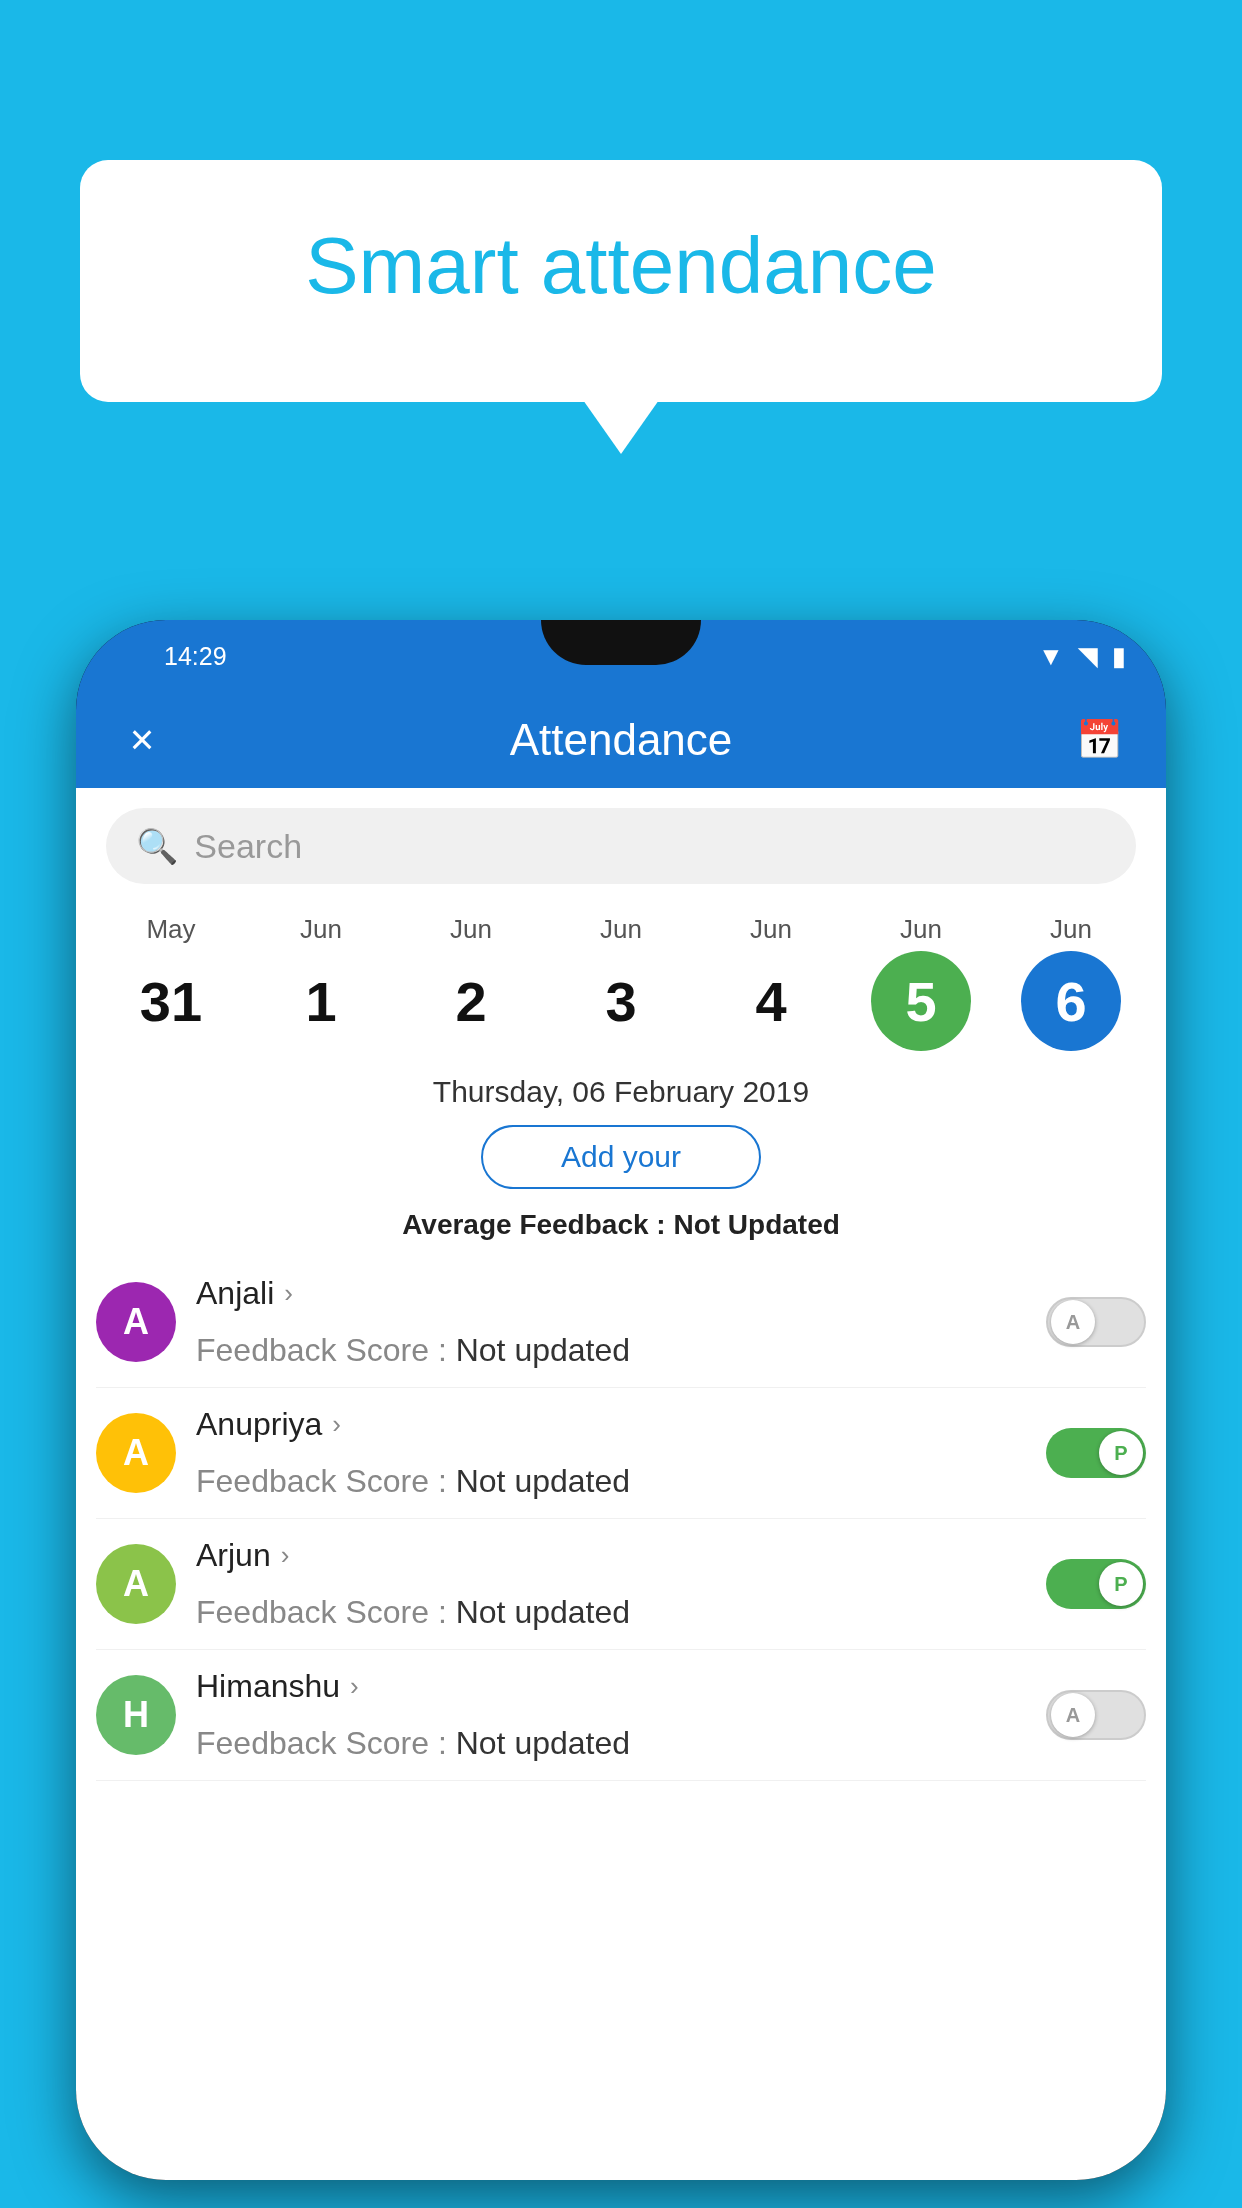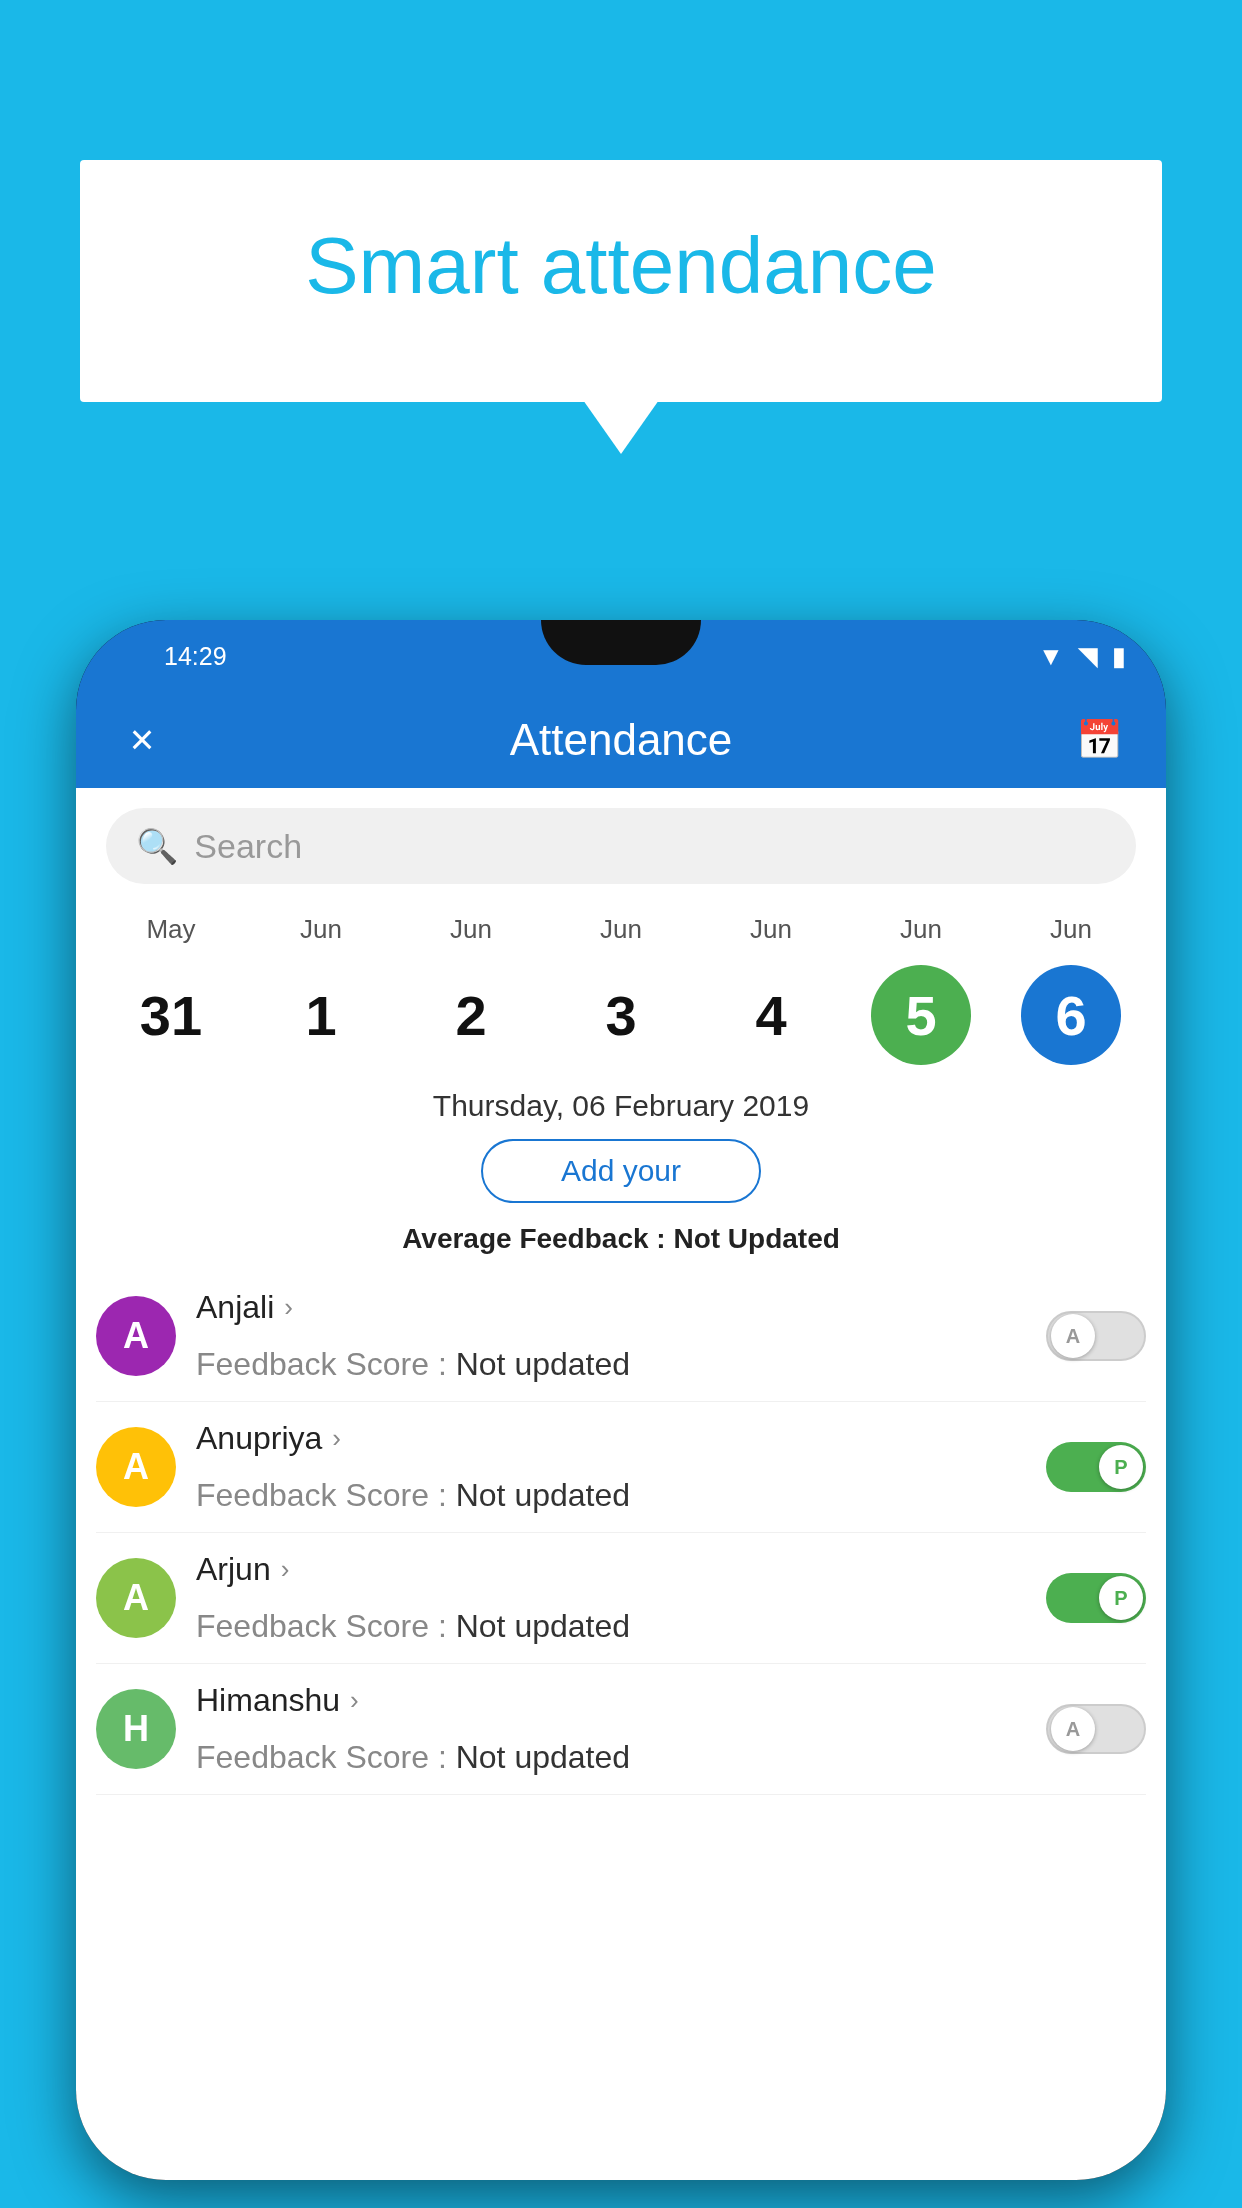--- a/index.html
+++ b/index.html
@@ -13,21 +13,21 @@
       position: relative;
     }
 
     
     .speech-bubble {
       position: absolute;
       top: 160px;
       left: 80px;
       right: 80px;
       background: white;
-      border-radius: 4px;
+      border-radius: 28px;
       padding: 60px 80px 70px;
       text-align: center;
     }
     .speech-bubble::after {
       content: '';
       position: absolute;
       bottom: -52px;
       left: 50%;
       transform: translateX(-50%);
       width: 0;
@@ -174,21 +174,21 @@
     }
     .cal-day {
       display: flex;
       flex-direction: column;
       align-items: center;
       width: 120px;
     }
     .cal-month {
       font-size: 26px;
       color: #555;
-      margin-bottom: 20px;
+      margin-bottom: 6px;
     }
     .cal-num {
       font-size: 56px;
       font-weight: 700;
       color: #111;
       width: 100px;
       height: 100px;
       display: flex;
       align-items: center;
       justify-content: center;

